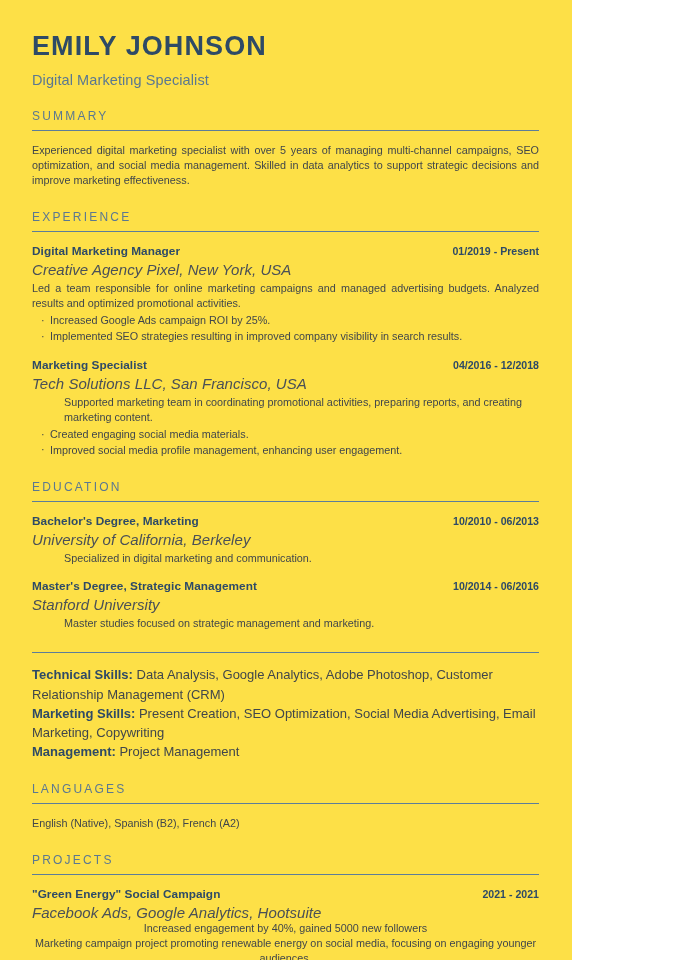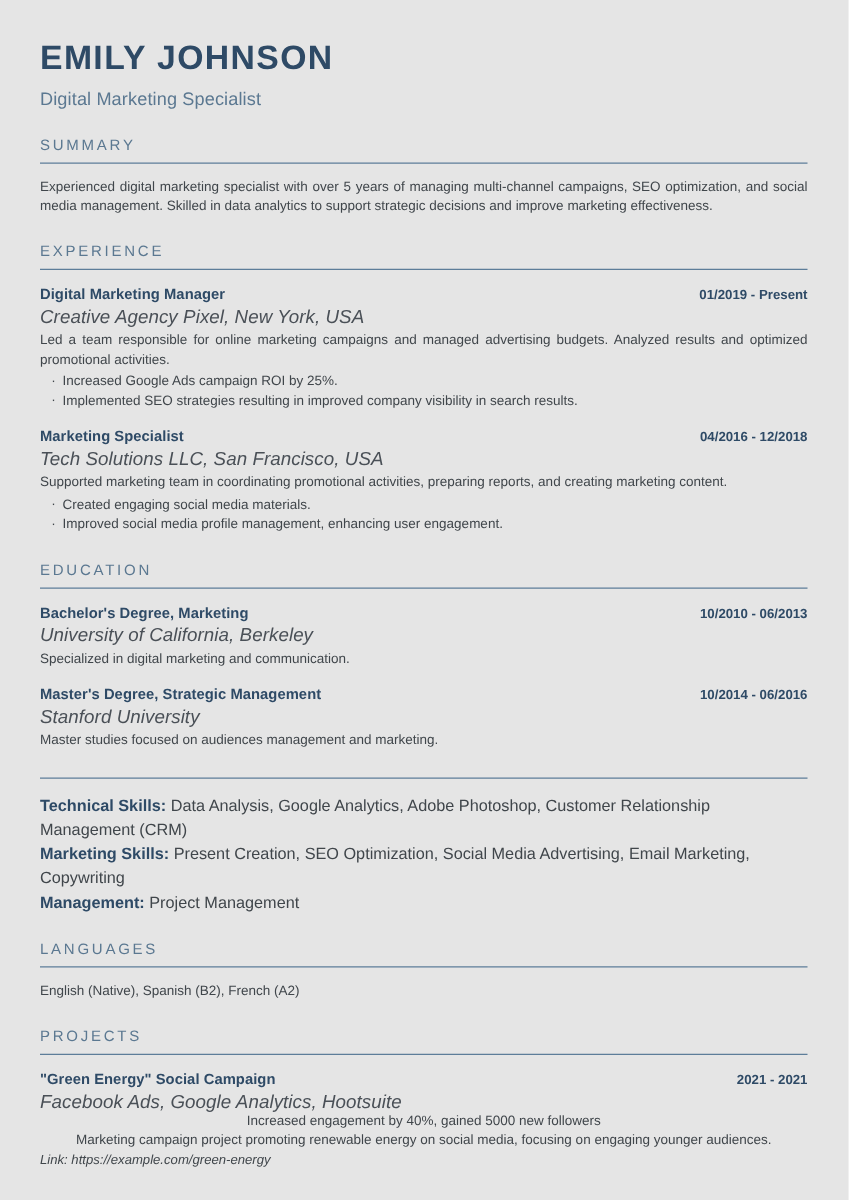--- a/index.html
+++ b/index.html
@@ -10,24 +10,24 @@
     background: #ffffff;
   }
 
   body {
     font-family: "Liberation Sans", sans-serif;
     color: #3f4a52;
     -webkit-font-smoothing: antialiased;
   }
 
   .page {
-    width: 679px;
+    width: 572px;
     height: 960px;
     padding: 24px 33px 0 32px;
-    background: #e5e5e5;
+    background: #fde047;
     position: relative;
   }
 
   
   .name {
     font-size: 27px;
     font-weight: bold;
     letter-spacing: 1.1px;
     color: #2e4a66;
     line-height: 1.25;
@@ -113,21 +113,21 @@
     letter-spacing: 0.05px;
   }
 
   .entry-desc {
     font-size: 10.8px;
     line-height: 1.42;
     color: #40464b;
     margin-top: 3px;
     text-align: justify;
   }
-  .entry-desc.nojustify { text-align: left; }
+  .entry-desc.nojustify { text-align: left; margin-left: 32px; }
 
   .bullets {
     list-style: none;
     margin-top: 2px;
     padding-left: 9px;
   }
   .bullets li {
     font-size: 10.8px;
     line-height: 1.45;
     color: #40464b;
@@ -232,21 +232,21 @@
         <div class="entry-sub">University of California, Berkeley</div>
         <div class="entry-desc nojustify">Specialized in digital marketing and communication.</div>
       </div>
 
       <div class="entry">
         <div class="entry-head">
           <div class="entry-title">Master's Degree, Strategic Management</div>
           <div class="entry-date">10/2014 - 06/2016</div>
         </div>
         <div class="entry-sub">Stanford University</div>
-        <div class="entry-desc nojustify">Master studies focused on audiences management and marketing.</div>
+        <div class="entry-desc nojustify">Master studies focused on strategic management and marketing.</div>
       </div>
 
     </div>
   </div>
 
   <div class="section">
     <div class="divider"></div>
     <div class="section-body">
       <div class="skill-row">
         <span class="skill-label">Technical Skills:</span>

